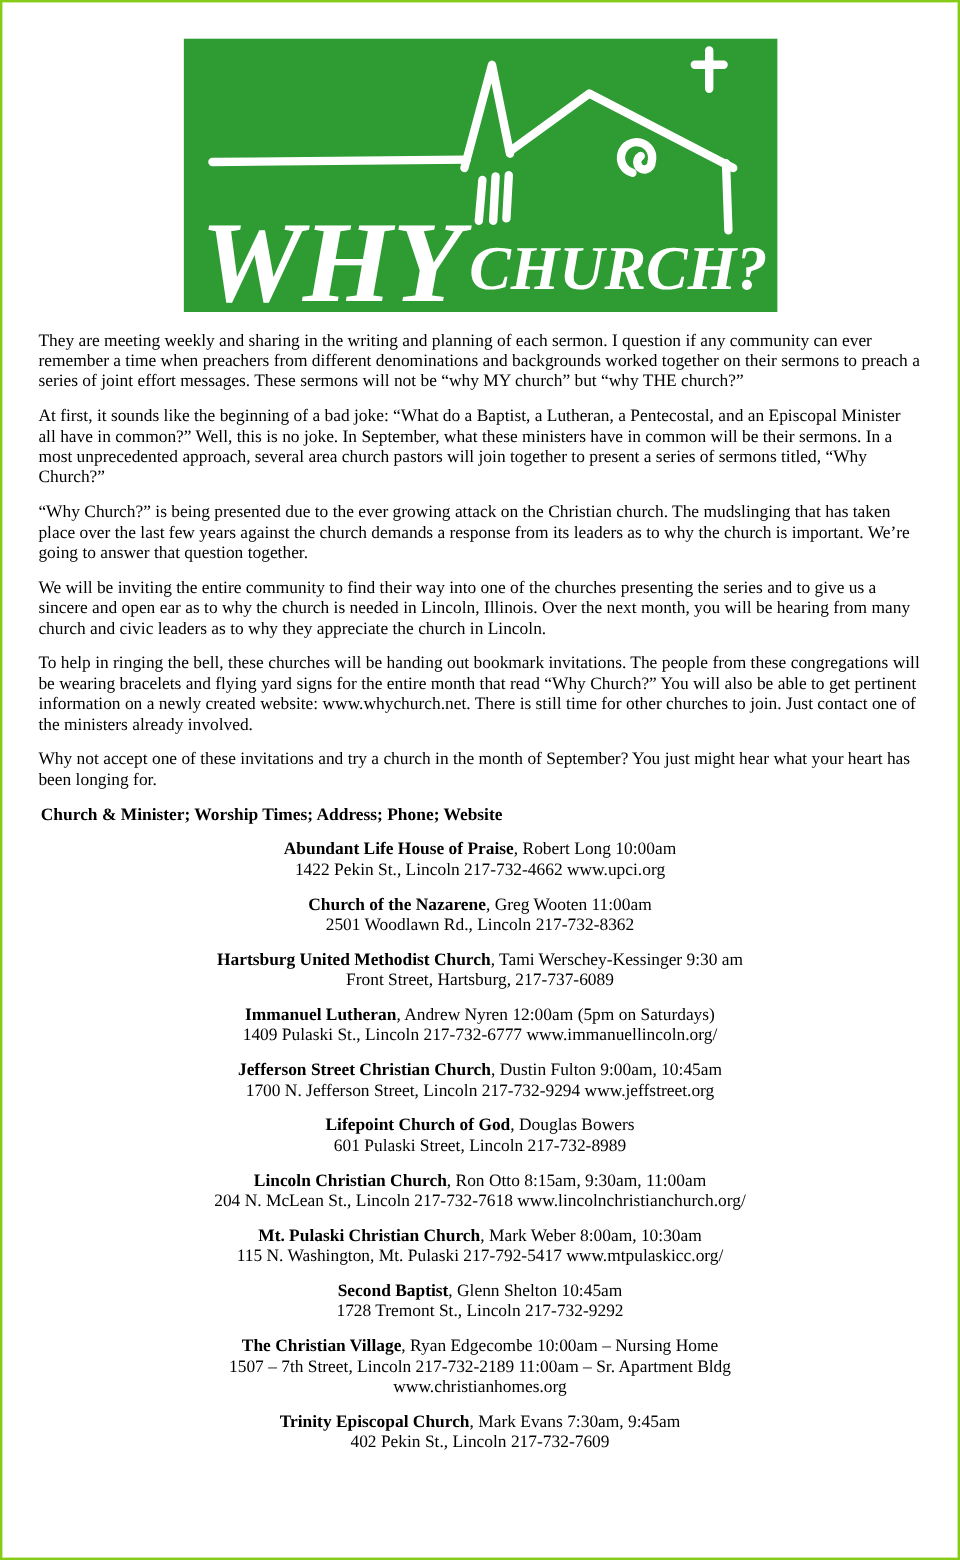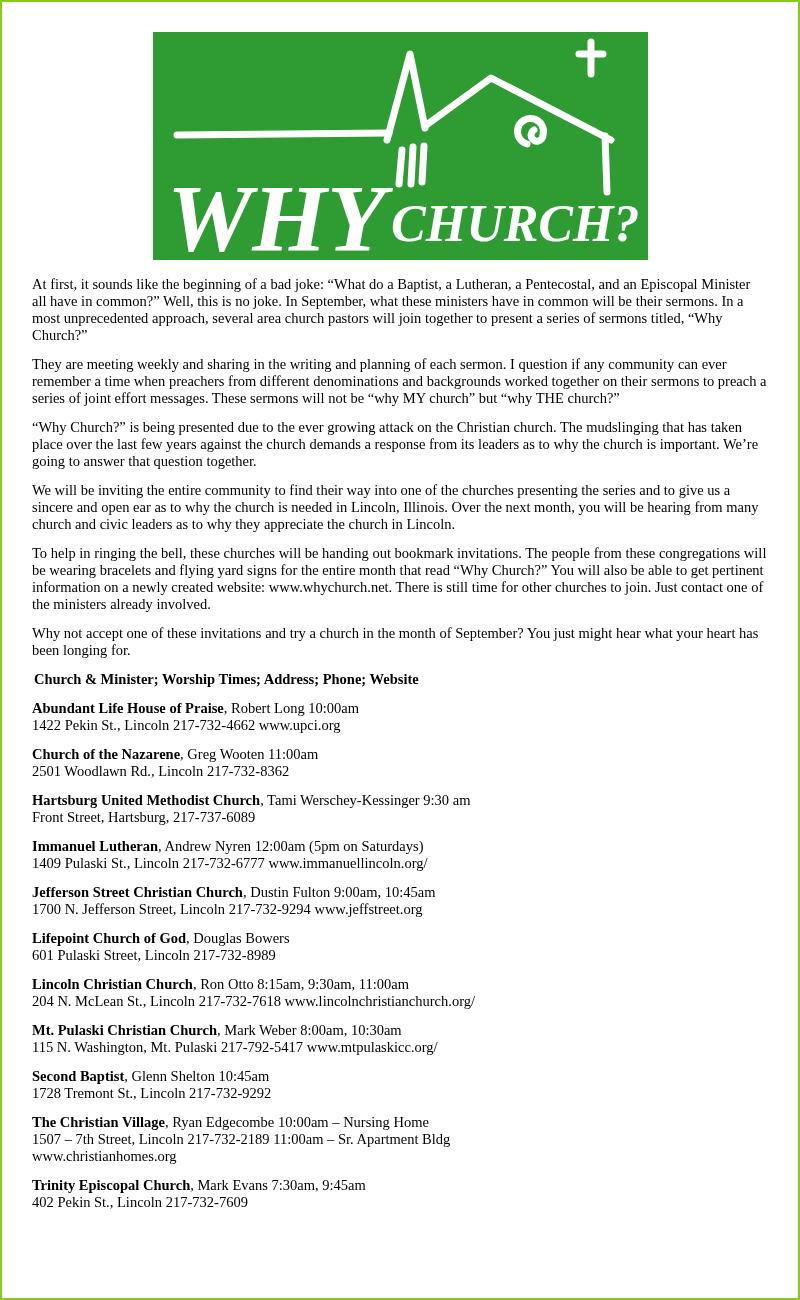--- a/index.html
+++ b/index.html
@@ -21,21 +21,21 @@
   .content {
     padding: 16px 30px 0 30px;
     font-size: 14.5px;
     line-height: 17px;
   }
   .content p { margin: 0 0 12px 0; }
   .listing-header {
     font-weight: bold;
     margin: 2px 0 12px 2px;
   }
-  .entry { margin: 12px 0 12px 0; }
+  .entry { margin: 12px 0 12px 0; text-align: center; }
   .entry .nm { font-weight: bold; }
   .eline { min-height: 17px; }
   svg text { font-family: "Liberation Serif", serif; }
 </style>
 </head>
 <body>
 
 <div class="page">
 
   <div class="logo-wrap">
@@ -52,22 +52,22 @@
         <path d="M438,42 L438,10"></path>
         <path d="M426,22 L450,22"></path>
         <path d="M374,112 a13,13 0 1 1 16,-9 a6,6 0 1 1 -9,-5"></path>
       </g>
       <text x="14" y="219" font-size="96" font-style="italic" font-weight="bold" fill="#ffffff">WHY</text>
       <text x="238" y="209" font-size="52" font-style="italic" font-weight="bold" fill="#ffffff">CHURCH?</text>
     </svg>
   </div>
 
   <div class="content">
+    <p>They are meeting weekly and sharing in the writing and planning of each sermon. I question if any community can ever remember a time when preachers from different denominations and backgrounds worked together on their sermons to preach a series of joint effort messages. These sermons will not be “why MY church” but “why THE church?”</p>
     <p>At first, it sounds like the beginning of a bad joke: “What do a Baptist, a Lutheran, a Pentecostal, and an Episcopal Minister all have in common?” Well, this is no joke. In September, what these ministers have in common will be their sermons. In a most unprecedented approach, several area church pastors will join together to present a series of sermons titled, “Why Church?”</p>
-    <p>They are meeting weekly and sharing in the writing and planning of each sermon. I question if any community can ever remember a time when preachers from different denominations and backgrounds worked together on their sermons to preach a series of joint effort messages. These sermons will not be “why MY church” but “why THE church?”</p>
     <p>“Why Church?” is being presented due to the ever growing attack on the Christian church. The mudslinging that has taken place over the last few years against the church demands a response from its leaders as to why the church is important. We’re going to answer that question together.</p>
     <p>We will be inviting the entire community to find their way into one of the churches presenting the series and to give us a sincere and open ear as to why the church is needed in Lincoln, Illinois. Over the next month, you will be hearing from many church and civic leaders as to why they appreciate the church in Lincoln.</p>
     <p>To help in ringing the bell, these churches will be handing out bookmark invitations. The people from these congregations will be wearing bracelets and flying yard signs for the entire month that read “Why Church?” You will also be able to get pertinent information on a newly created website: www.whychurch.net. There is still time for other churches to join. Just contact one of the ministers already involved.</p>
     <p>Why not accept one of these invitations and try a church in the month of September? You just might hear what your heart has been longing for.</p>
 
     <div class="listing-header">Church &amp; Minister; Worship Times; Address; Phone; Website</div>
 
     <div>
 
       <div class="entry">

